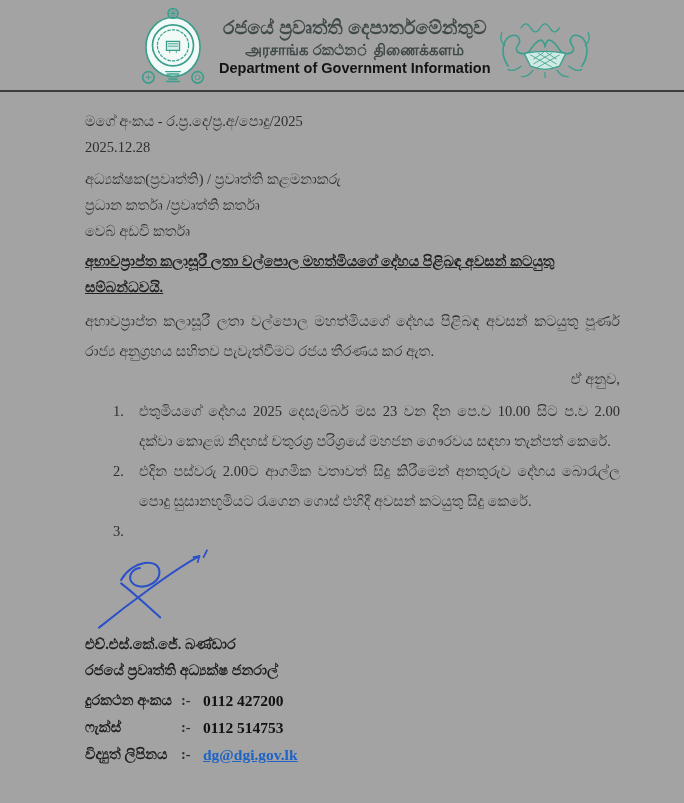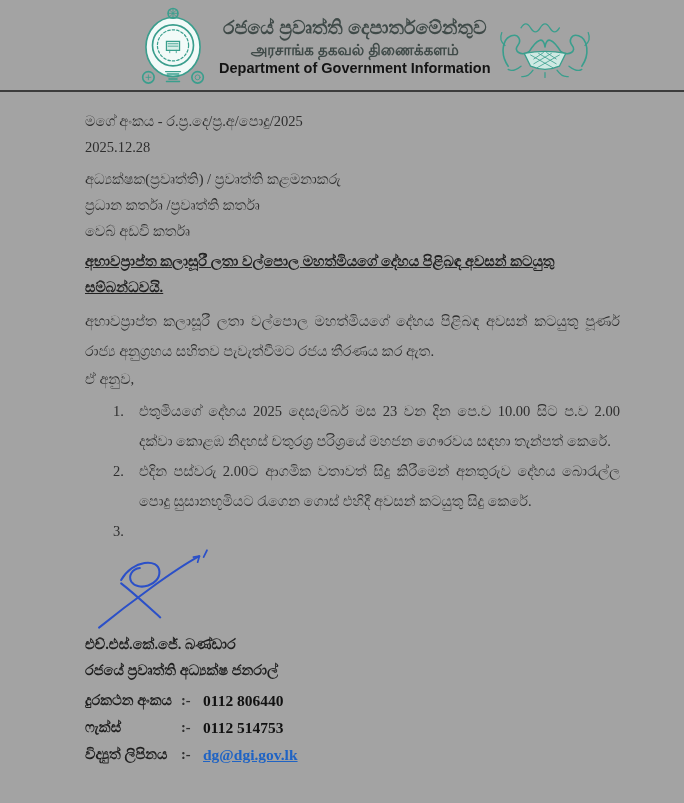--- a/index.html
+++ b/index.html
@@ -33,21 +33,21 @@
   .main{padding:0 64px 0 85px;font-size:14.5px;}
   .ref{margin-top:16px;line-height:26px;}
   .date{line-height:26px;}
   .recipients{margin-top:6px;}
   .recipient{line-height:26px;}
   .subject{
     margin-top:4px;line-height:26px;font-weight:bold;
     text-decoration:underline;color:#222;
   }
   .para{margin-top:6px;line-height:30px;text-align:justify;}
-  .accordingly{line-height:26px;}
+  .accordingly{line-height:26px;text-align:right;}
   .list{margin-top:4px;}
   .list-item{display:flex;line-height:30px;}
   .list-num{flex:0 0 26px;margin-left:28px;}
   .list-text{flex:1 1 auto;text-align:justify;}
   
   .sig-block{height:85px;margin-top:0;}
   .sig-svg{width:150px;height:85px;margin-left:-4px;}
   .sig-name{font-weight:bold;line-height:26px;color:#1f1f1f;}
   .sig-title{font-weight:bold;line-height:26px;color:#1f1f1f;}
   
@@ -80,21 +80,21 @@
           <circle cx="75" cy="87" r="7"></circle>
           <path d="M15,84 v6 M12,87 h6" stroke-width="1"></path>
           <circle cx="75" cy="87" r="3" stroke-width="1"></circle>
           <path d="M36,80 h18 M38,83 h14 M39,86 h12 M37,92 h16 M40,89 h10" stroke-width="1.7"></path>
         </g>
       </svg>
     </span>
 
     <div class="header-titles">
       <div class="title-si">රජයේ ප්‍රවෘත්ති දෙපාර්තමේන්තුව</div>
-      <div class="title-ta">அரசாங்க தகவல் திணைக்களம்</div>
+      <div class="title-ta">அரசாங்க රකථන் திணைக்களம்</div>
       <div class="title-en">Department of Government Information</div>
     </div>
 
     <span class="emblem-right">
       <svg viewBox="0 0 120 80" width="96" height="64">
         <g class="teal-stroke" stroke-linecap="round">
           <path d="M30,16 q6,-10 12,0 q6,10 12,0 q6,-10 12,0 q6,10 12,0" stroke-width="1.6"></path>
           <path d="M14,64 C4,50 6,30 18,26 C27,23 31,32 26,38 C20,45 30,52 40,46"></path>
           <path d="M10,38 q-8,-6 -4,-16" stroke-width="1.6"></path>
           <path d="M106,64 C116,50 114,30 102,26 C93,23 89,32 94,38 C100,45 90,52 80,46"></path>
@@ -154,21 +154,21 @@
       <div></div>
     </div>
 
     <div class="sig-name">එච්.එස්.කේ.ජේ. බණ්ඩාර</div>
     <div class="sig-title">රජයේ ප්‍රවෘත්ති අධ්‍යක්ෂ ජනරාල්</div>
 
     <div class="contact">
       <div class="contact-row">
         <span class="contact-label">දුරකථන අංකය</span>
         <span class="contact-sep">:-</span>
-        <span class="contact-value">0112 806440</span>
+        <span class="contact-value">0112 427200</span>
       </div>
       <div class="contact-row">
         <span class="contact-label">ෆැක්ස්</span>
         <span class="contact-sep">:-</span>
         <span class="contact-value">0112 514753</span>
       </div>
       <div class="contact-row">
         <span class="contact-label">විද්‍යුත් ලිපිනය</span>
         <span class="contact-sep">:-</span>
         <a class="contact-value link">dg@dgi.gov.lk</a>

